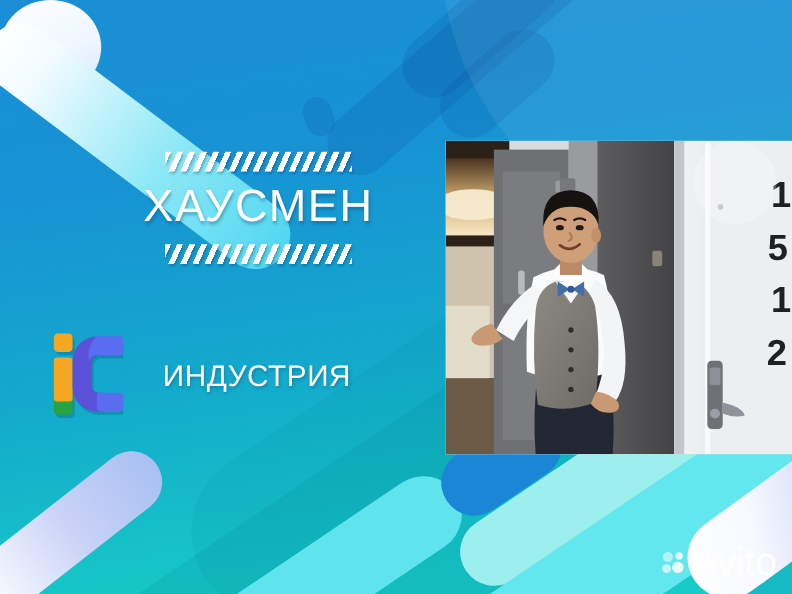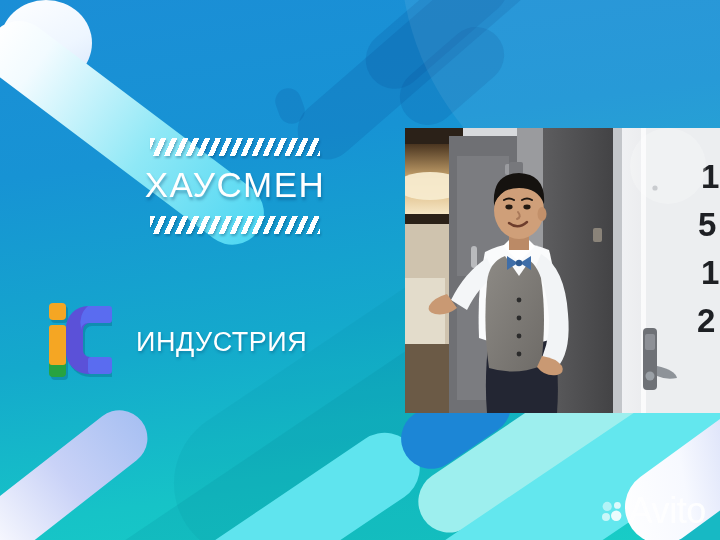--- a/index.html
+++ b/index.html
@@ -151,37 +151,37 @@
     margin: 0 auto;
     background-image: repeating-linear-gradient(
         114deg,
         #ffffff 0px, #ffffff 5px,
         rgba(255,255,255,0) 5px, rgba(255,255,255,0) 10px);
     filter: drop-shadow(1px 2px 1px rgba(0,50,90,0.30));
   }
   .hatch.bottom { margin-top: 14px; }
   .main-title {
     color: #ffffff;
-    font-size: 35px;
+    font-size: 41px;
     font-weight: 300;
     letter-spacing: 1.5px;
     line-height: 1;
     margin: 11px 0 0 0;
     text-shadow: 1px 3px 3px rgba(0,55,100,0.35);
     white-space: nowrap;
   }
 
   
   .brand {
     position: absolute;
     left: 44px;
     top: 303px;
     display: flex;
     align-items: center;
-    gap: 20px;
+    gap: 32px;
   }
   .brand-mark { width: 72px; height: 78px; flex: none; }
   .brand-text {
     color: #ffffff;
     font-size: 27px;
     font-weight: 400;
     letter-spacing: 0.5px;
     line-height: 1.14;
     text-shadow: 1px 2px 3px rgba(0,55,100,0.33);
     white-space: nowrap;

